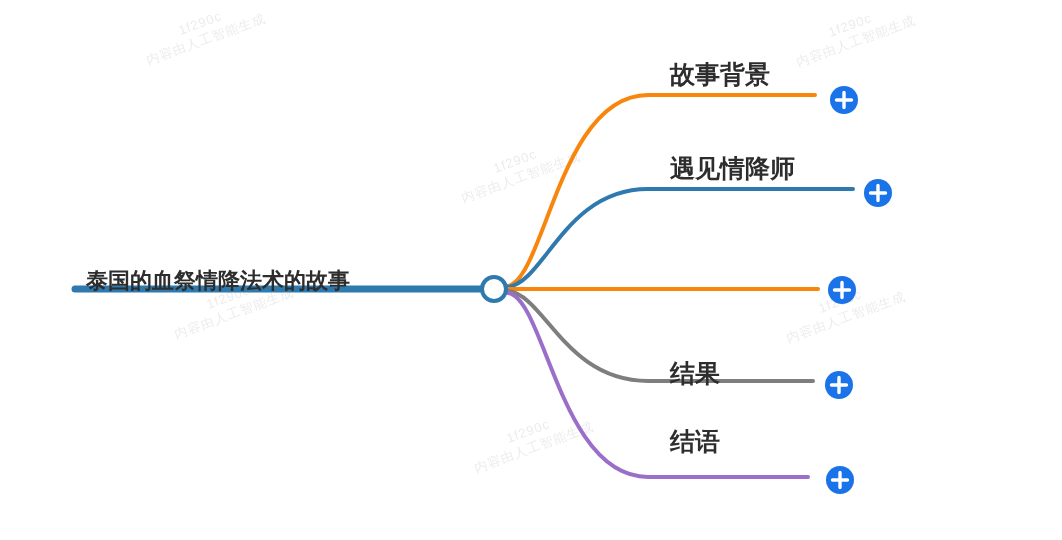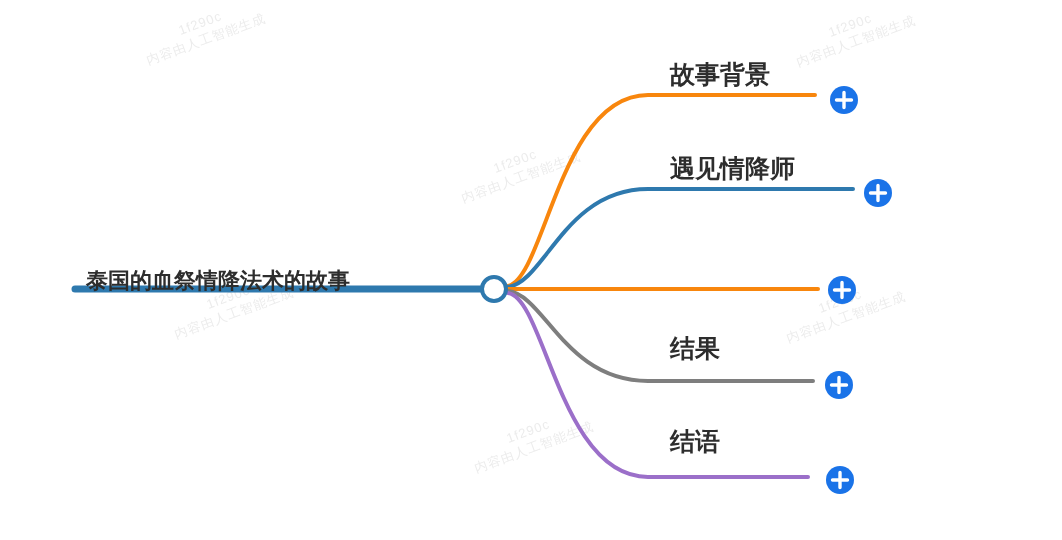--- a/index.html
+++ b/index.html
@@ -54,21 +54,21 @@
     line-height: 36px;
     margin-top: 12px;
   }
   .branch-label {
     font-size: 25px;
     line-height: 34px;
   }
   .bl1 { left: 670px; top: 57px;  }
   .bl2 { left: 670px; top: 151px; }
   .bl3 { left: 670px; top: 250px; }
-  .bl4 { left: 670px; top: 331px; }
+  .bl4 { left: 670px; top: 356px; }
   .bl5 { left: 670px; top: 424px; }
   .plus-btn { cursor: pointer; }
 </style>
 </head>
 <body>
 
 <div class="canvas">
 
   <div class="wm wm1">
     <div>1f290c</div>

